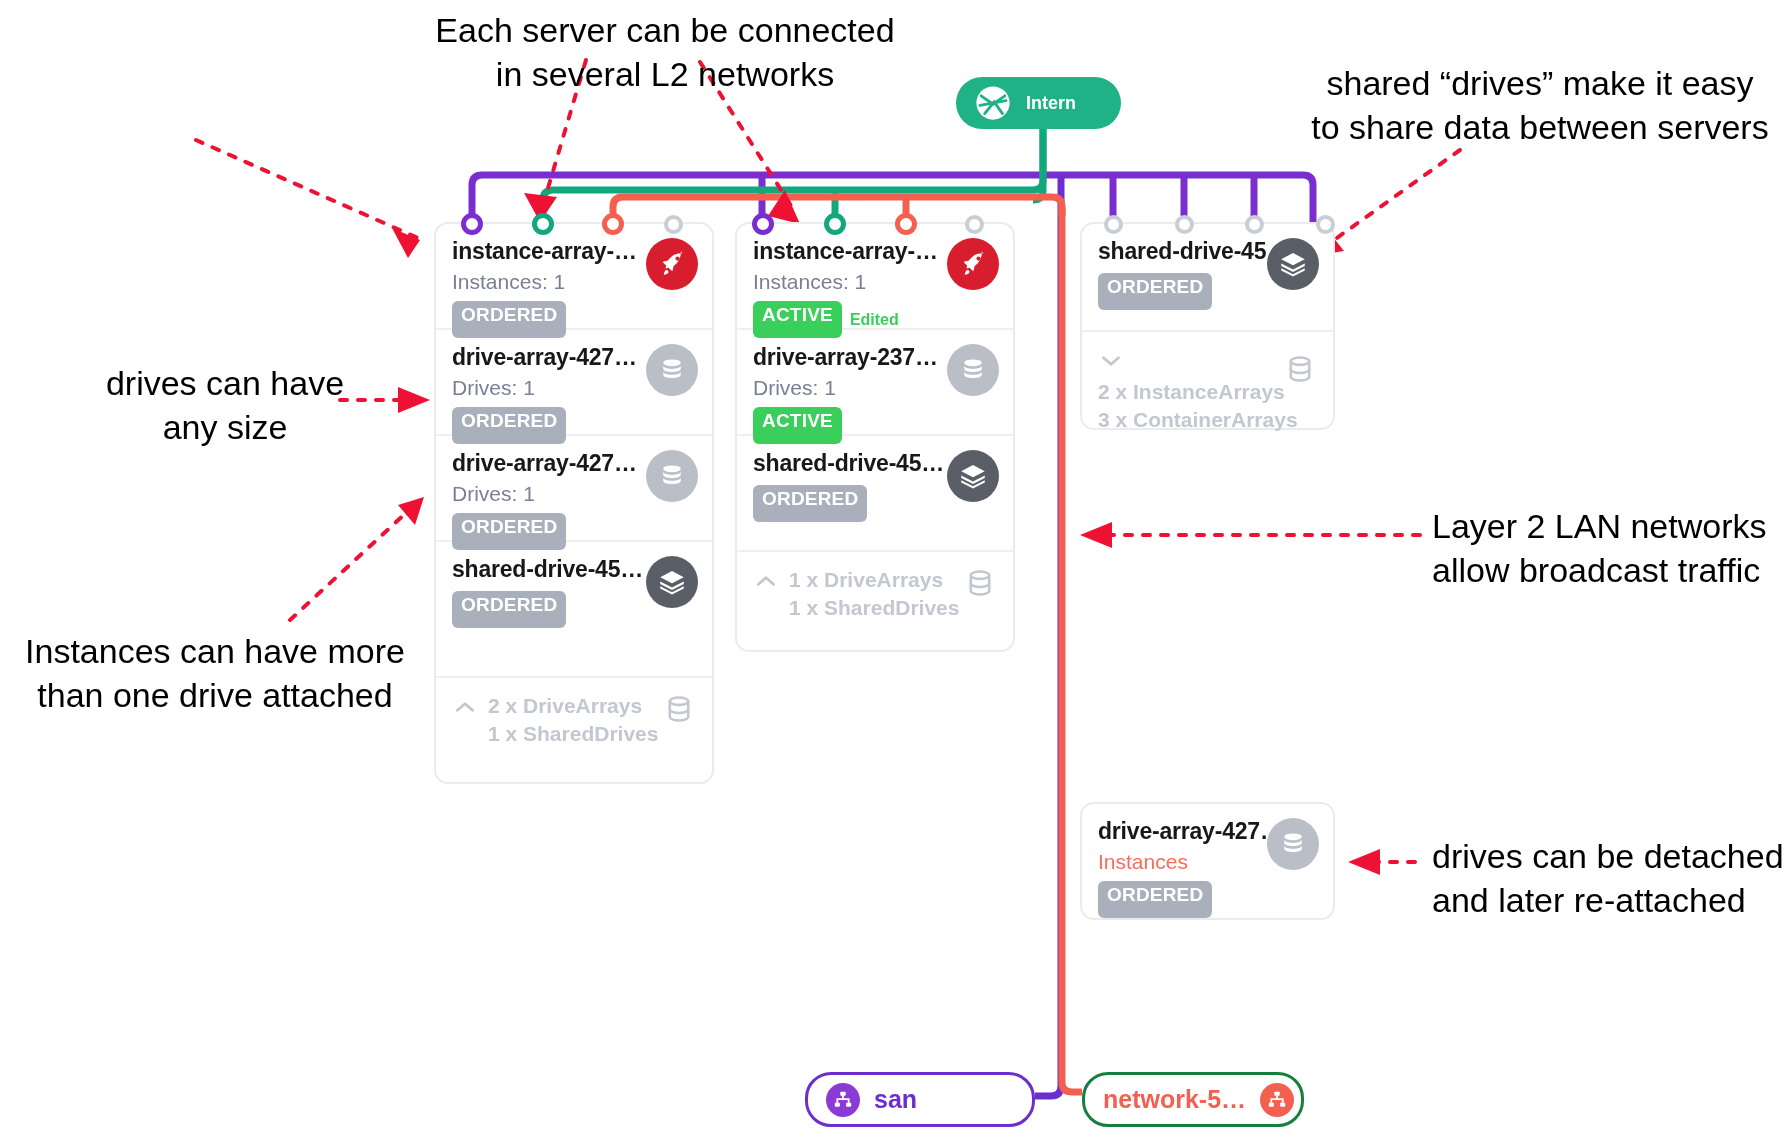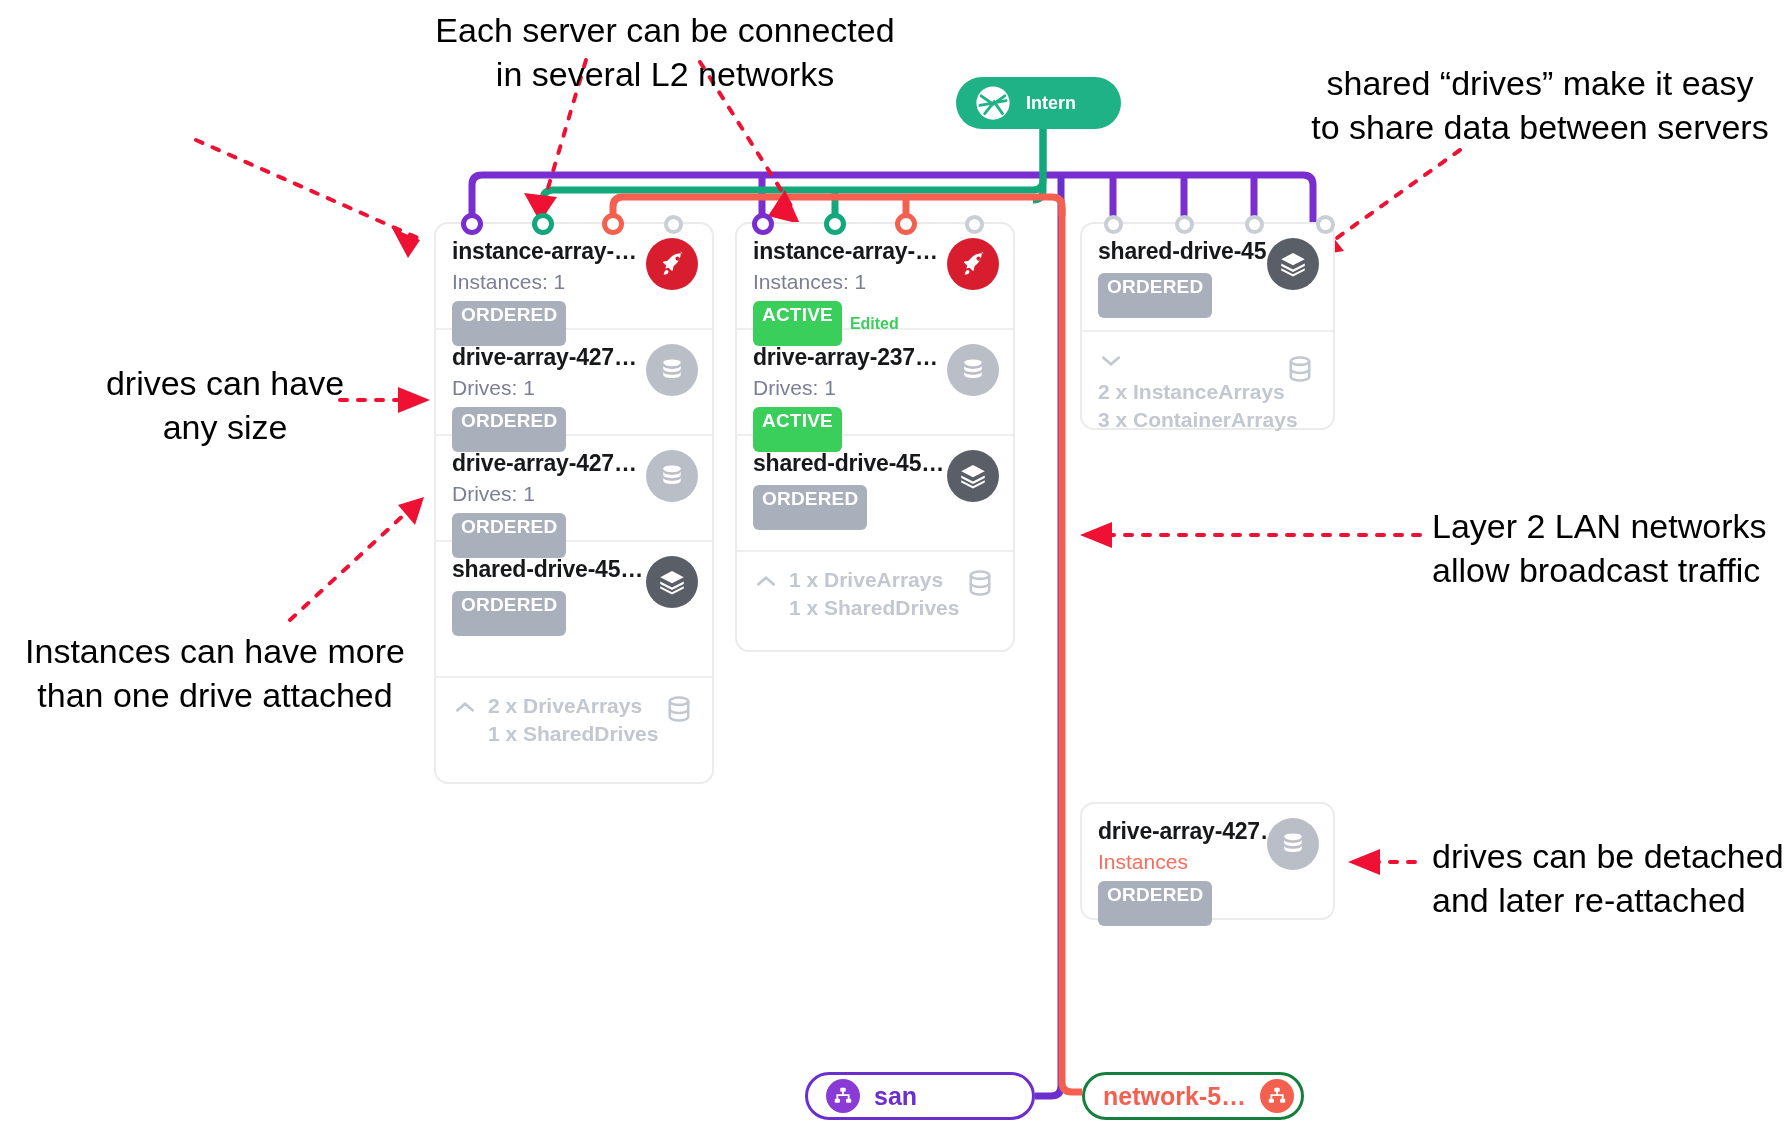--- a/index.html
+++ b/index.html
@@ -18,21 +18,21 @@
         border-radius:14px;box-sizing:border-box;}
   .row{position:relative;box-sizing:border-box;padding:14px 16px 12px 16px;
        border-bottom:2px solid #efefef;}
   .row:last-child{border-bottom:none;}
   .row .title{font-size:23px;font-weight:bold;color:#17181a;letter-spacing:-0.2px;
               white-space:nowrap;overflow:hidden;}
   .row .sub{font-size:21px;color:#7b7f96;margin-top:5px;white-space:nowrap;}
   .row .sub.detached{color:#f86d5c;}
   .badges{margin-top:7px;display:flex;align-items:center;gap:8px;}
   .badge{display:inline-block;font-size:19px;font-weight:bold;color:#ffffff;
-         border-radius:6px;padding:3px 9px 20px 9px;letter-spacing:0.2px;}
+         border-radius:6px;padding:3px 9px 12px 9px;letter-spacing:0.2px;}
   .badge.ordered{background:#aab0bb;}
   .badge.active{background:#3ace5a;}
   .edited{font-size:16px;font-weight:bold;color:#3ace5a;}
 
   
   .ticon{position:absolute;right:14px;top:14px;width:52px;height:52px;border-radius:50%;
          display:flex;align-items:center;justify-content:center;}
   .ticon.rocket{background:#d81e2e;}
   .ticon.drive{background:#b9bec7;}
   .ticon.shared{background:#5a5f67;}
@@ -47,21 +47,21 @@
 
   
   .dot{position:absolute;width:22px;height:22px;border-radius:50%;
        box-sizing:border-box;background:#ffffff;}
   .dot.purple{border:5px solid #7b2ed0;}
   .dot.teal{border:5px solid #12a87b;}
   .dot.red{border:5px solid #f4604f;}
   .dot.gray{border:4px solid #c9cdd4;}
 
   
-  .pill{position:absolute;box-sizing:border-box;height:48px;border-radius:26px;
+  .pill{position:absolute;box-sizing:border-box;height:55px;border-radius:26px;
         background:#ffffff;display:flex;align-items:center;gap:14px;padding:0 18px;}
   .pill .plabel{font-size:25px;font-weight:bold;white-space:nowrap;}
   .pill .picon{width:34px;height:34px;border-radius:50%;flex:0 0 34px;
                display:flex;align-items:center;justify-content:center;}
   .pill.san{border:3px solid #6b2fd0;}
   .pill.san .plabel{color:#6b2fd0;}
   .pill.san .picon{background:#8a3bd6;}
   .pill.net{border:3px solid #15803d;}
   .pill.net .plabel{color:#f4604f;}
   .pill.net .picon{background:#f4604f;}

